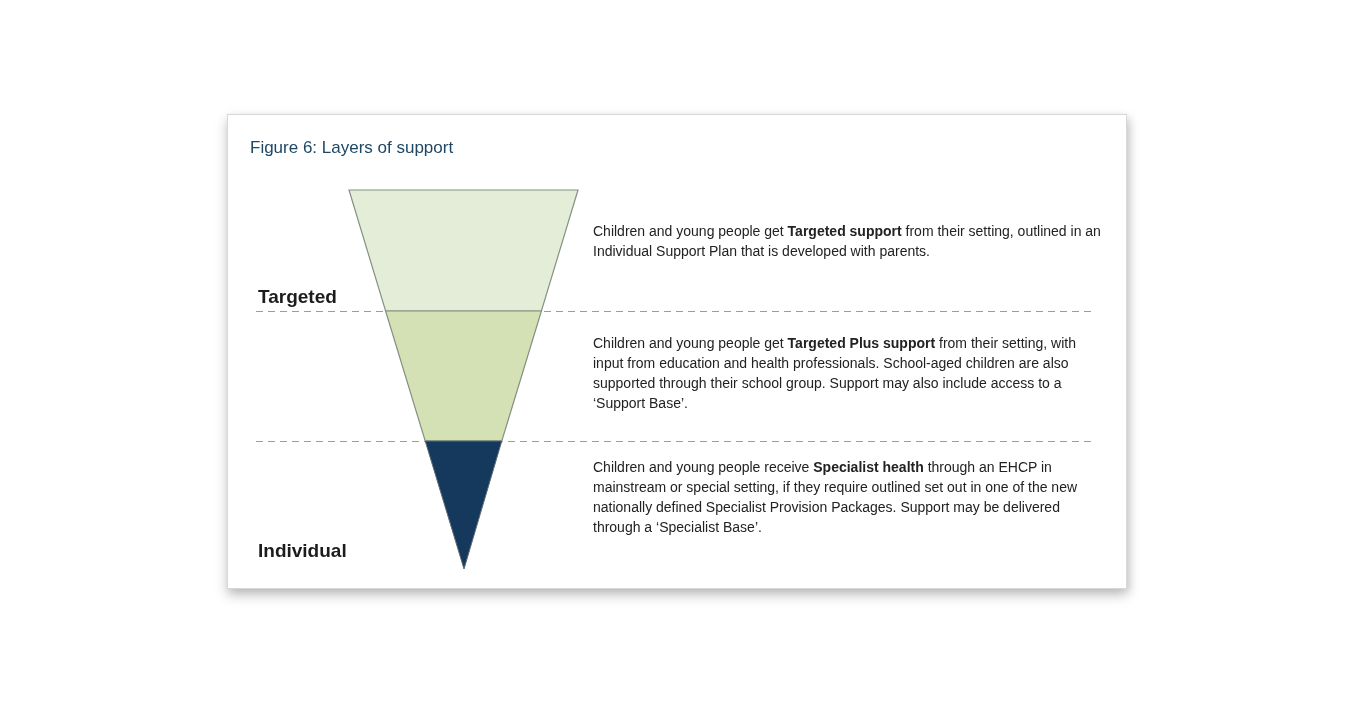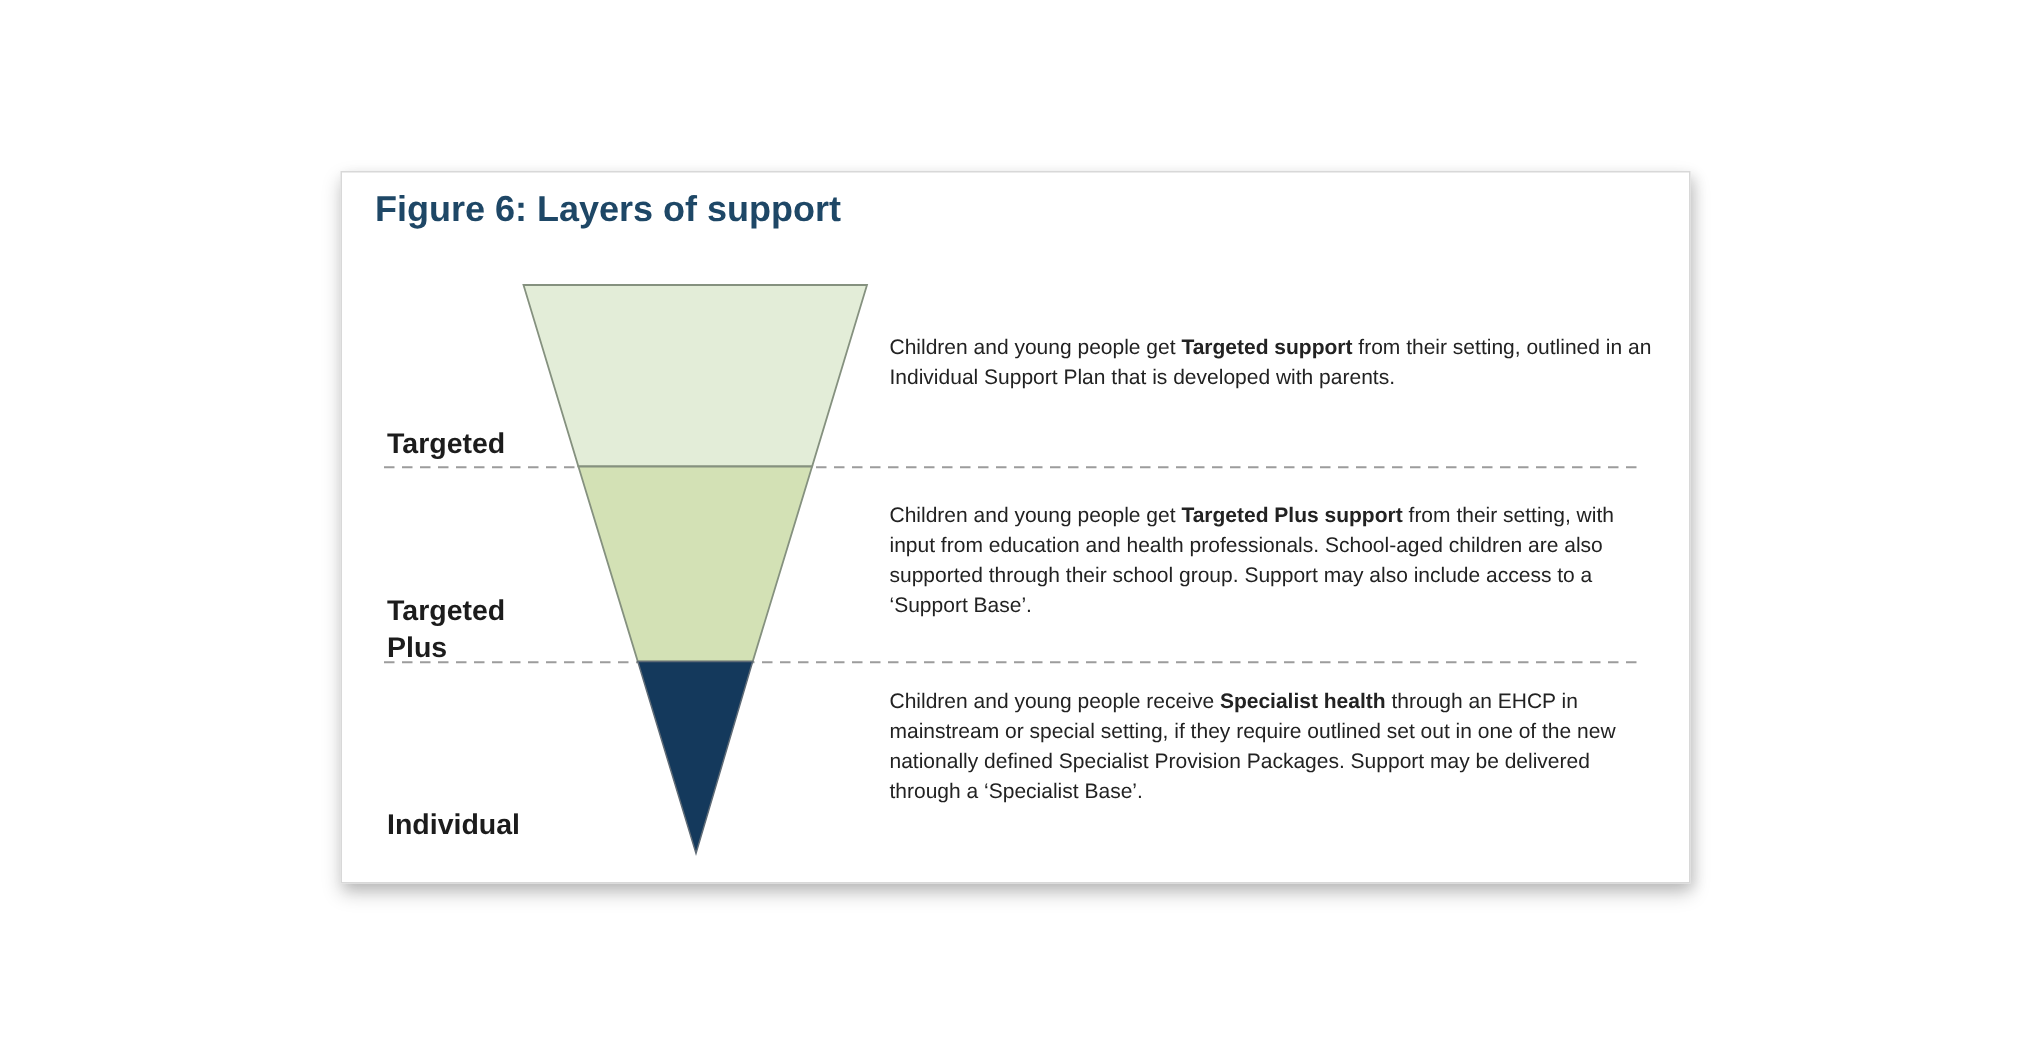--- a/index.html
+++ b/index.html
@@ -21,23 +21,23 @@
     width: 900px;
     height: 475px;
     box-sizing: border-box;
     background: #ffffff;
     border: 1px solid #d8d8d8;
     box-shadow: 0 6px 12px rgba(0,0,0,0.22), 3px 3px 8px rgba(0,0,0,0.10);
   }
   .figure-title {
     position: absolute;
     left: 22px;
-    top: 11px;
-    font-size: 24px;
-    font-weight: 700;
+    top: 23px;
+    font-size: 17px;
+    font-weight: 400;
     color: var(--color-title, #1e4766);
     white-space: nowrap;
   }
   svg.funnel-svg {
     position: absolute;
     left: 0;
     top: 0;
     width: 900px;
     height: 475px;
   }
@@ -98,21 +98,20 @@
 
     <line class="funnel-dash" x1="28" y1="196.5" x2="863" y2="196.5"></line>
     <line class="funnel-dash" x1="28" y1="326.5" x2="863" y2="326.5"></line>
 
     <polygon class="funnel-top" points="121,75 350,75 313.4,196 157.6,196"></polygon>
     <polygon class="funnel-middle" points="157.6,196 313.4,196 273.8,326 197.2,326"></polygon>
     <polygon class="funnel-bottom" points="197.2,326 273.8,326 236,454"></polygon>
   </svg>
 
   <div class="layer-label label-0">Targeted</div>
-  <div class="layer-label label-1">Targeted Plus</div>
   <div class="layer-label label-2">Individual</div>
 
   <div class="layer-desc desc-0">
     <span>Children and young people get </span><b>Targeted support</b><span> from their setting, outlined in an Individual Support Plan that is developed with parents.</span>
   </div>
   <div class="layer-desc desc-1">
     <span>Children and young people get </span><b>Targeted Plus support</b><span> from their setting, with input from education and health professionals. School-aged children are also supported through their school group. Support may also include access to a ‘Support Base’.</span>
   </div>
   <div class="layer-desc desc-2">
     <span>Children and young people receive </span><b>Specialist health</b><span> through an EHCP in mainstream or special setting, if they require outlined set out in one of the new nationally defined Specialist Provision Packages. Support may be delivered through a ‘Specialist Base’.</span>

